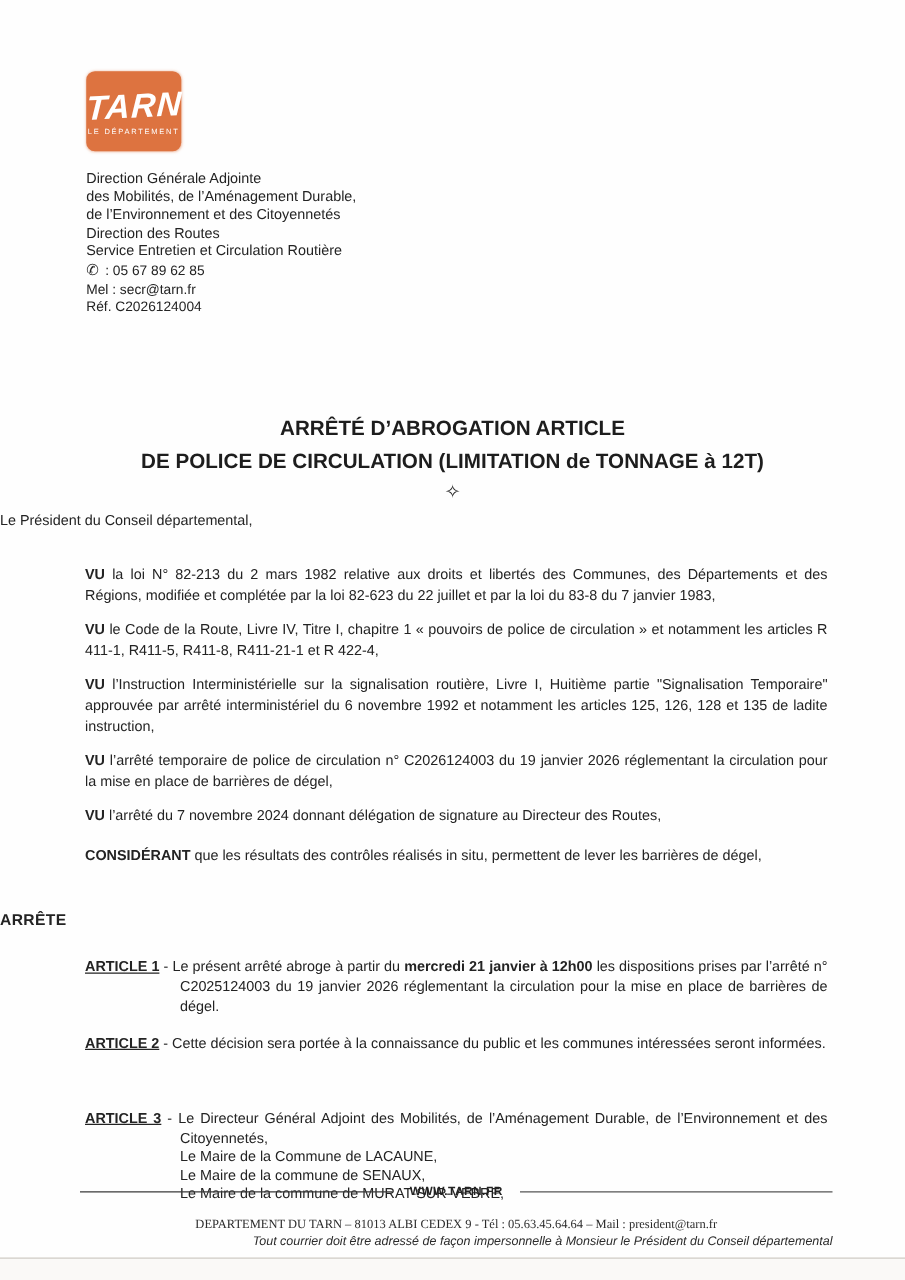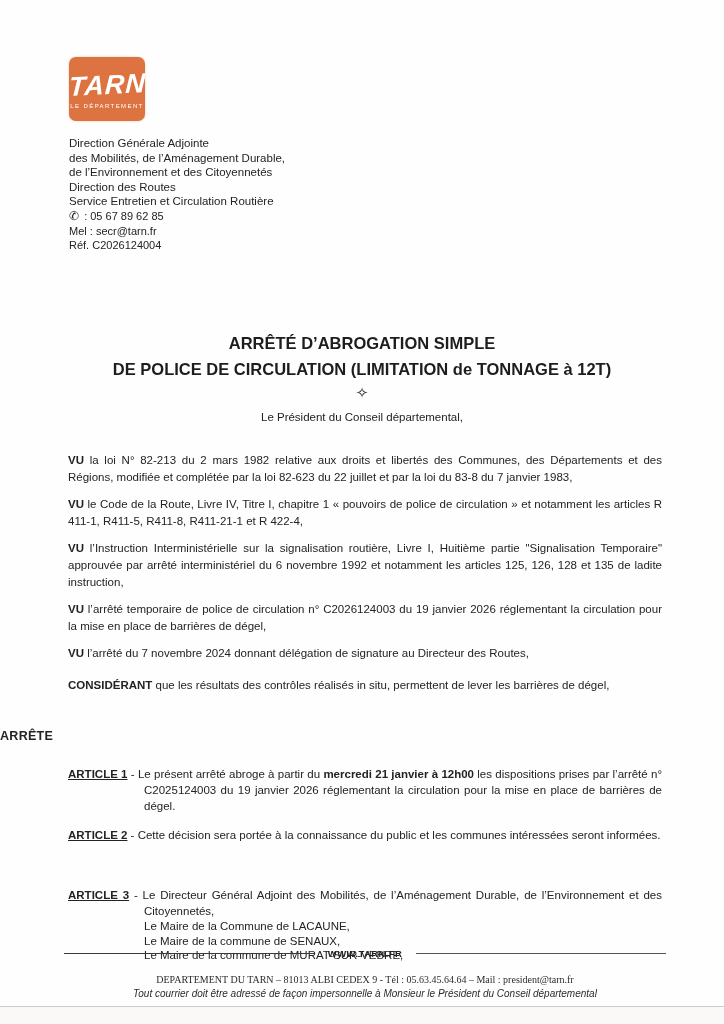--- a/index.html
+++ b/index.html
@@ -79,21 +79,21 @@
     left: 0; right: 0;
     top: 384px;
     text-align: center;
     font-size: 15px;
     color: #2a2a2a;
   }
   .salutation {
     position: absolute;
     left: 0; right: 0;
     top: 411px;
-    text-align: center;
+    text-align: left;
     font-size: 11.5px;
   }
 
   
   .recitals {
     position: absolute;
     left: 68px;
     right: 62px;
     top: 452px;
     font-size: 11.5px;
@@ -164,21 +164,21 @@
     white-space: nowrap;
   }
   .footer-address {
     text-align: center;
     font-size: 10px;
     margin-top: 15px;
     color: #2b2b2b;
     font-family: Liberation Serif, serif;
   }
   .footer-notice {
-    text-align: center;
+    text-align: right;
     font-size: 10px;
     font-style: italic;
     margin-top: 3px;
     color: #2b2b2b;
   }
 
   
   .scan-edge {
     position: absolute;
     left: 0;
@@ -208,21 +208,21 @@
       <div>Service Entretien et Circulation Routière</div>
     </div>
     <div class="contact">
       <div><span class="phone-icon">✆</span> <span>: 05 67 89 62 85</span></div>
       <div>Mel : secr@tarn.fr</div>
       <div>Réf. C2026124004</div>
     </div>
   </div>
 
   <div class="doc-title">
-    <div>ARRÊTÉ D’ABROGATION SIMPLE</div>
+    <div>ARRÊTÉ D’ABROGATION ARTICLE</div>
     <div>DE POLICE DE CIRCULATION (LIMITATION de TONNAGE à 12T)</div>
   </div>
 
   <div class="ornament">✧</div>
 
   <div class="salutation">Le Président du Conseil départemental,</div>
 
   <div class="recitals">
     <p class="recital"><b>VU</b><span> la loi N° 82-213 du 2 mars 1982 relative aux droits et libertés des Communes, des Départements et des Régions, modifiée et complétée par la loi 82-623 du 22 juillet et par la loi du 83-8 du 7 janvier 1983,</span></p>
     <p class="recital"><b>VU</b><span> le Code de la Route, Livre IV, Titre I, chapitre 1 « pouvoirs de police de circulation » et notamment les articles R 411-1, R411-5, R411-8, R411-21-1 et R 422-4,</span></p>

